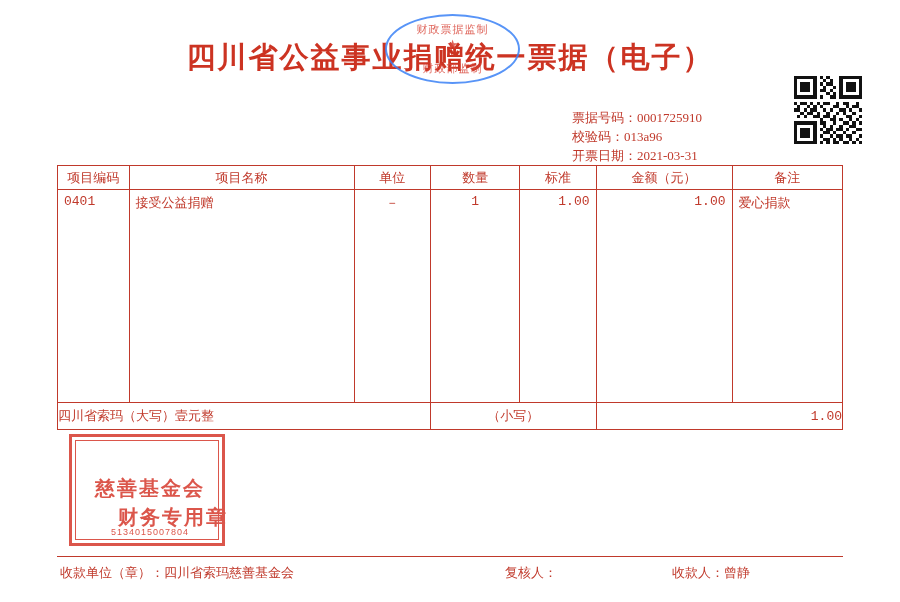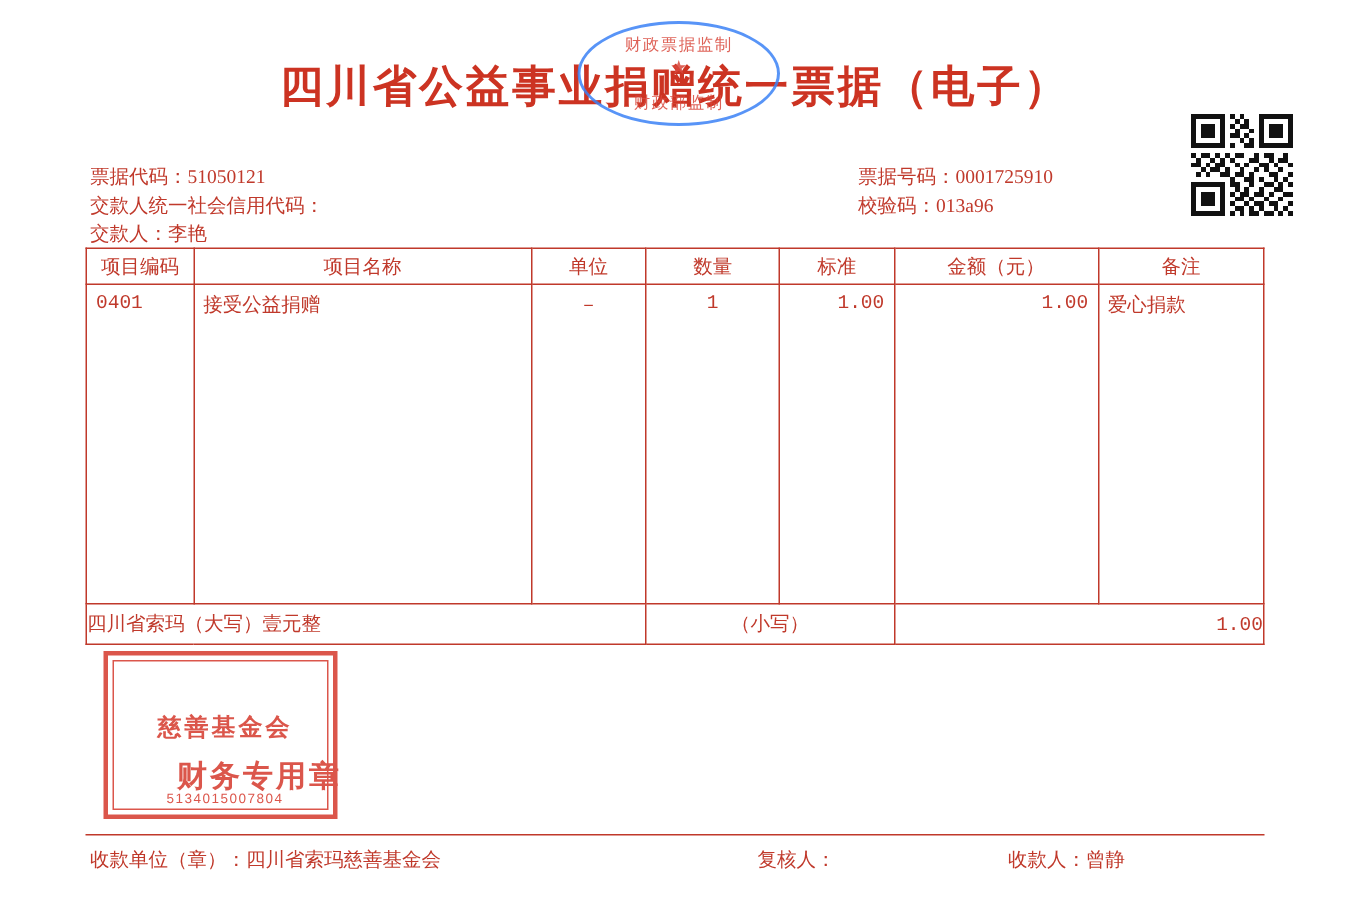--- a/index.html
+++ b/index.html
@@ -180,21 +180,21 @@
   .square-seal .l1, .square-seal .l2, .square-seal .l3 {
     position: absolute;
     left: 0;
     width: 156px;
     text-align: center;
     font-family: "Liberation Serif", serif;
     font-weight: bold;
     letter-spacing: 2px;
   }
   .square-seal .l1 { top: 9px;  font-size: 20px; }
-  .square-seal .l2 { top: 38px; font-size: 16px; }
+  .square-seal .l2 { top: 38px; font-size: 20px; }
   .square-seal .l3 { top: 67px; font-size: 20px; text-align: right; }
   .square-seal .num {
     position: absolute;
     left: 0;
     bottom: 6px;
     width: 156px;
     text-align: center;
     font-family: "Liberation Sans", sans-serif;
     font-size: 9px;
     letter-spacing: 1px;
@@ -339,38 +339,30 @@
         <rect x="8" y="20" width="1" height="1"></rect>
           <rect x="10" y="20" width="1" height="1"></rect>
         <rect x="12" y="20" width="2" height="1"></rect>
           <rect x="15" y="20" width="2" height="1"></rect>
         <rect x="18" y="20" width="1" height="1"></rect>
           <rect x="20" y="20" width="1" height="1"></rect>
       </g>
     </svg>
   </div>
 
-  <div class="meta meta-left">
-    <div>
-      <span>票据代码：</span><span>51050121</span>
-    </div>
-    <div>
-      <span>交款人统一社会信用代码：</span><span></span>
-    </div>
-    <div>
-      <span>交款人：</span><span>李艳</span>
-    </div>
-  </div>
 
   <div class="meta meta-right">
     <div>
       <span>票据号码：</span><span>0001725910</span>
     </div>
     <div>
       <span>校验码：</span><span>013a96</span>
+    </div>
+    <div>
+      <span>开票日期：</span><span>2021-03-31</span>
     </div>
   </div>
 
   <table class="table">
     <thead>
       <tr>
         <td class="c-code">项目编码</td>
         <td class="c-name">项目名称</td>
         <td class="c-unit">单位</td>
         <td class="c-qty">数量</td>

